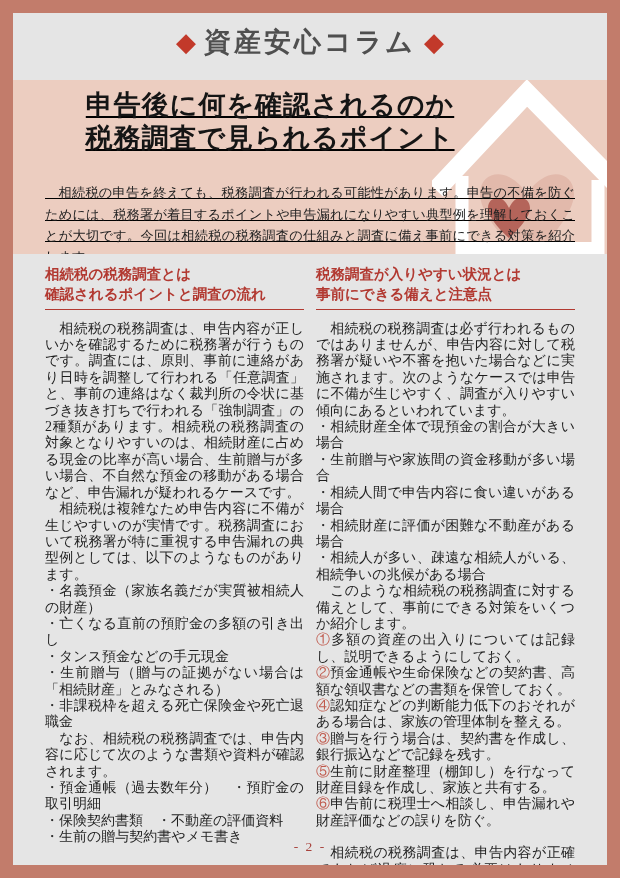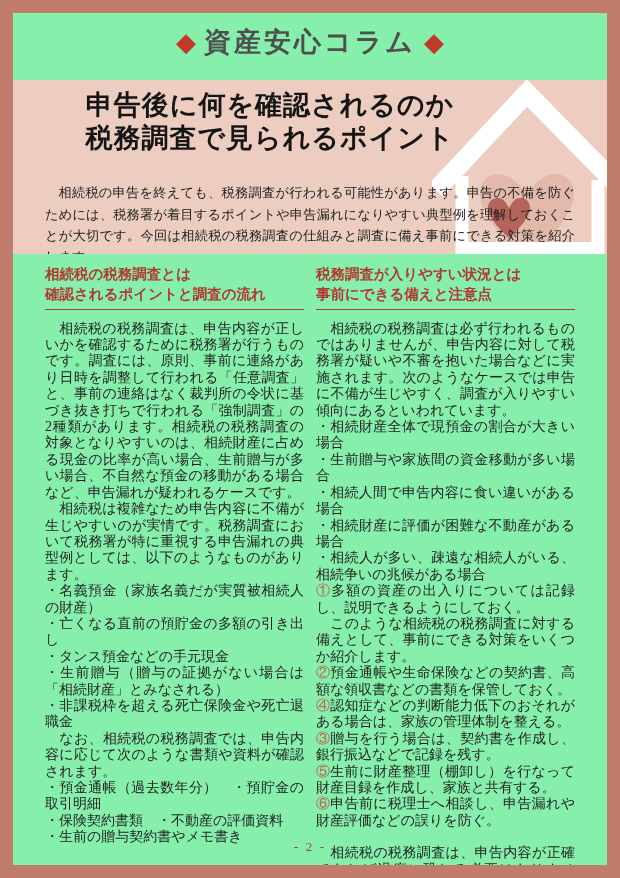--- a/index.html
+++ b/index.html
@@ -4,34 +4,34 @@
 <style>
   html,body{margin:0;padding:0;}
   body{
     width:620px;height:878px;margin:0 auto;position:relative;
     background:#c27c6b;
     font-family:"Liberation Serif","DejaVu Serif",serif;
     -webkit-font-smoothing:antialiased;
   }
   .page{
     position:absolute;top:13px;left:13px;right:13px;bottom:13px;
-    background:#86efac;overflow:hidden;
+    background:#e5e5e5;overflow:hidden;
   }
   
   .masthead{
     padding-top:13px;text-align:center;
     font-family:"Liberation Sans","DejaVu Sans",sans-serif;
     font-weight:bold;font-size:27px;line-height:1.2;
     color:#4f4f4f;letter-spacing:3px;
   }
   .masthead .diamond{color:#c2392a;font-size:26px;letter-spacing:0;margin:0 8px;}
   
   .banner{
     position:relative;margin-top:22px;height:174px;
-    background:#eccdc0;overflow:hidden;
+    background:#eccdc0;overflow:hidden;text-decoration:underline;
   }
   .house{position:absolute;top:0;right:0;height:174px;width:175px;z-index:1;}
   .banner-title{
     position:relative;z-index:2;
     padding:9px 120px 0 40px;text-align:center;
     font-family:"Liberation Sans","DejaVu Sans",sans-serif;
     font-weight:bold;font-size:27px;line-height:1.22;color:#151515;
     letter-spacing:1px;white-space:nowrap;
   }
   .banner-intro{
@@ -110,22 +110,22 @@
         <span>事前にできる備えと注意点</span>
       </h2>
       <hr class="rule">
       <div class="body-text">
           <p class="block para">　相続税の税務調査は必ず行われるものではありませんが、申告内容に対して税務署が疑いや不審を抱いた場合などに実施されます。次のようなケースでは申告に不備が生じやすく、調査が入りやすい傾向にあるといわれています。</p>
           <p class="block bullet">・相続財産全体で現預金の割合が大きい場合</p>
           <p class="block bullet">・生前贈与や家族間の資金移動が多い場合</p>
           <p class="block bullet">・相続人間で申告内容に食い違いがある場合</p>
           <p class="block bullet">・相続財産に評価が困難な不動産がある場合</p>
           <p class="block bullet">・相続人が多い、疎遠な相続人がいる、相続争いの兆候がある場合</p>
+          <p class="block para">　このような相続税の税務調査に対する備えとして、事前にできる対策をいくつか紹介します。</p>
           <p class="block numbered"><span class="circ-num">①</span>多額の資産の出入りについては記録し、説明できるようにしておく。</p>
-          <p class="block para">　このような相続税の税務調査に対する備えとして、事前にできる対策をいくつか紹介します。</p>
           <p class="block numbered"><span class="circ-num">②</span>預金通帳や生命保険などの契約書、高額な領収書などの書類を保管しておく。</p>
           <p class="block numbered"><span class="circ-num">④</span>認知症などの判断能力低下のおそれがある場合は、家族の管理体制を整える。</p>
           <p class="block numbered"><span class="circ-num">③</span>贈与を行う場合は、契約書を作成し、銀行振込などで記録を残す。</p>
           <p class="block numbered"><span class="circ-num">⑤</span>生前に財産整理（棚卸し）を行なって財産目録を作成し、家族と共有する。</p>
           <p class="block numbered"><span class="circ-num">⑥</span>申告前に税理士へ相談し、申告漏れや財産評価などの誤りを防ぐ。</p>
           <p class="block spacer">&nbsp;</p>
           <p class="block para">　相続税の税務調査は、申告内容が正確であれば過度に恐れる必要はありません。ただし、日頃から資産の動きをわかりやすく整理しておくことが、万一の際の最大の防御策となります。適切な備えを進めるようにしましょう。</p>
         </div>
     </section>
   </div>

